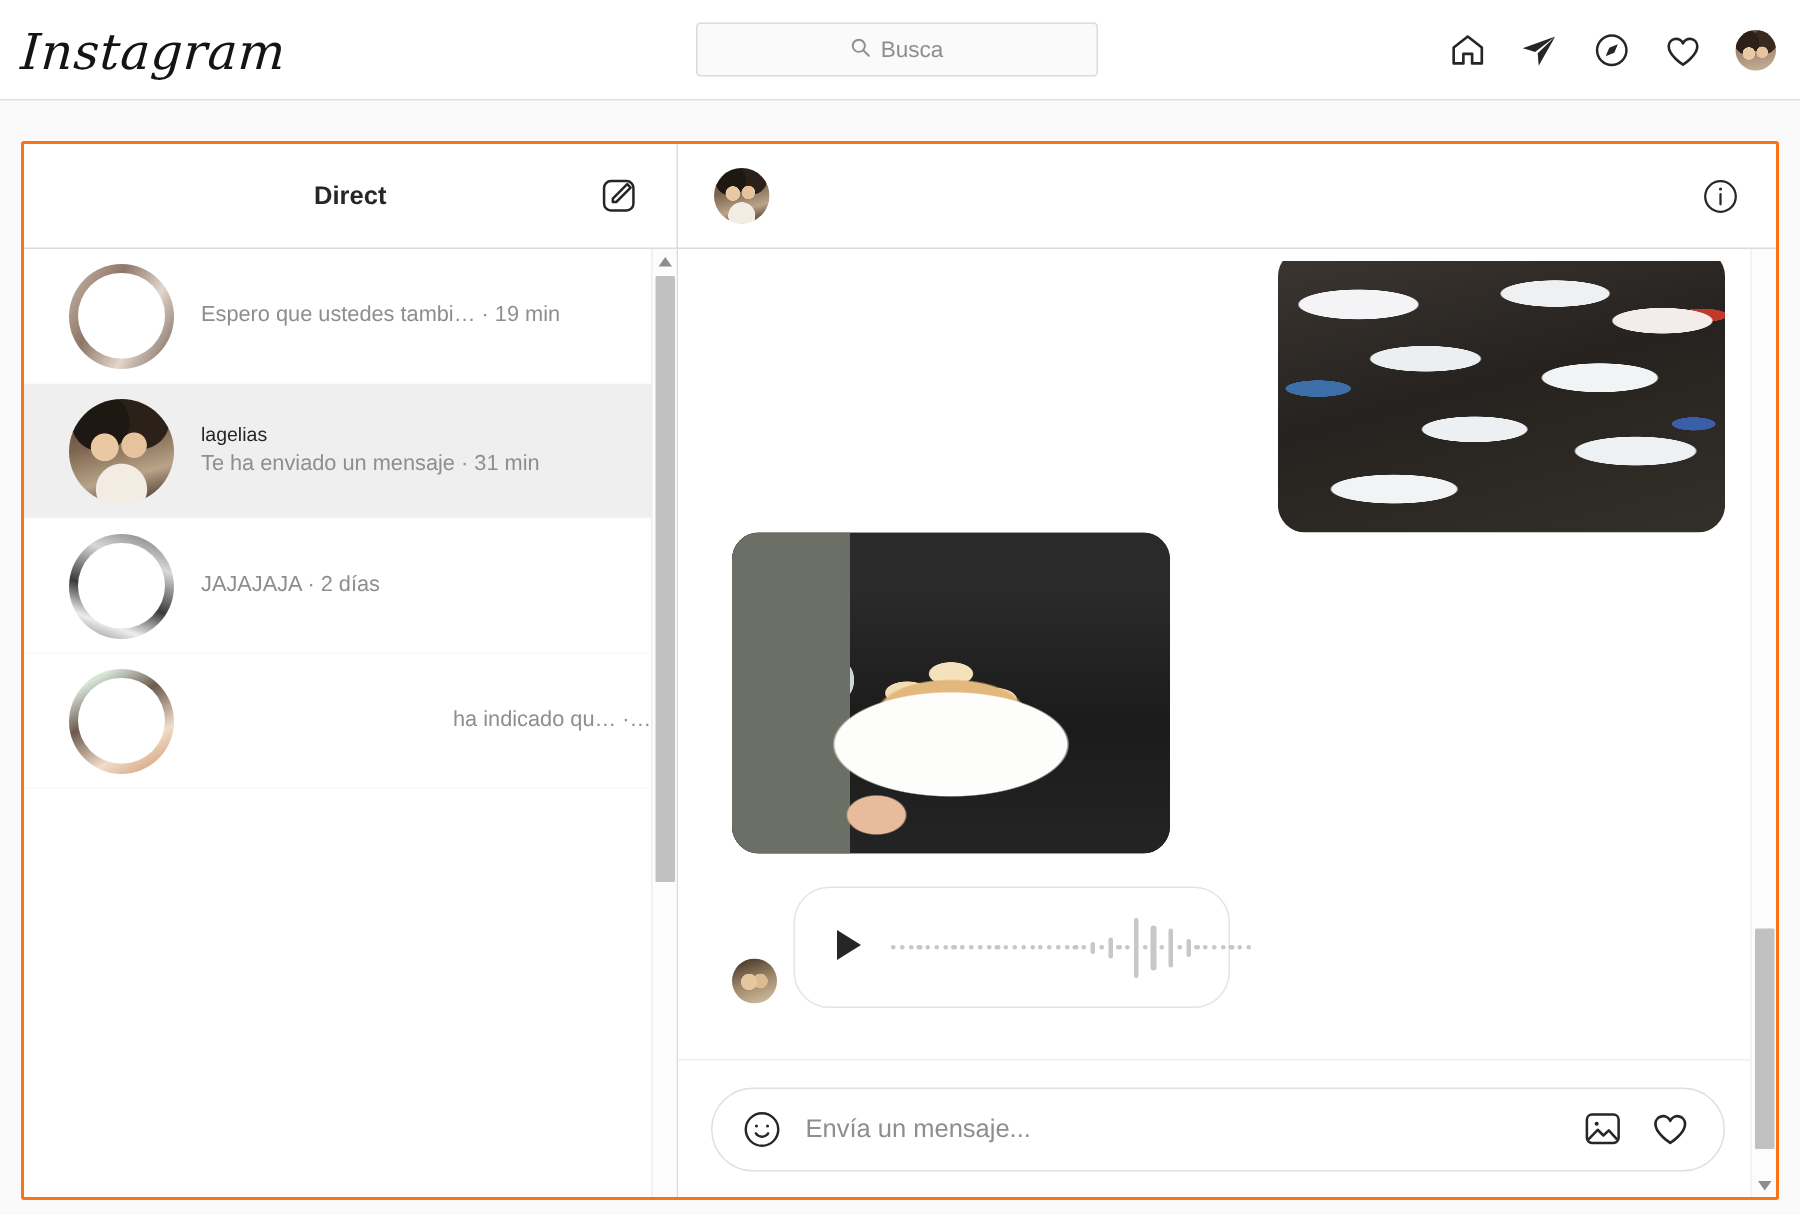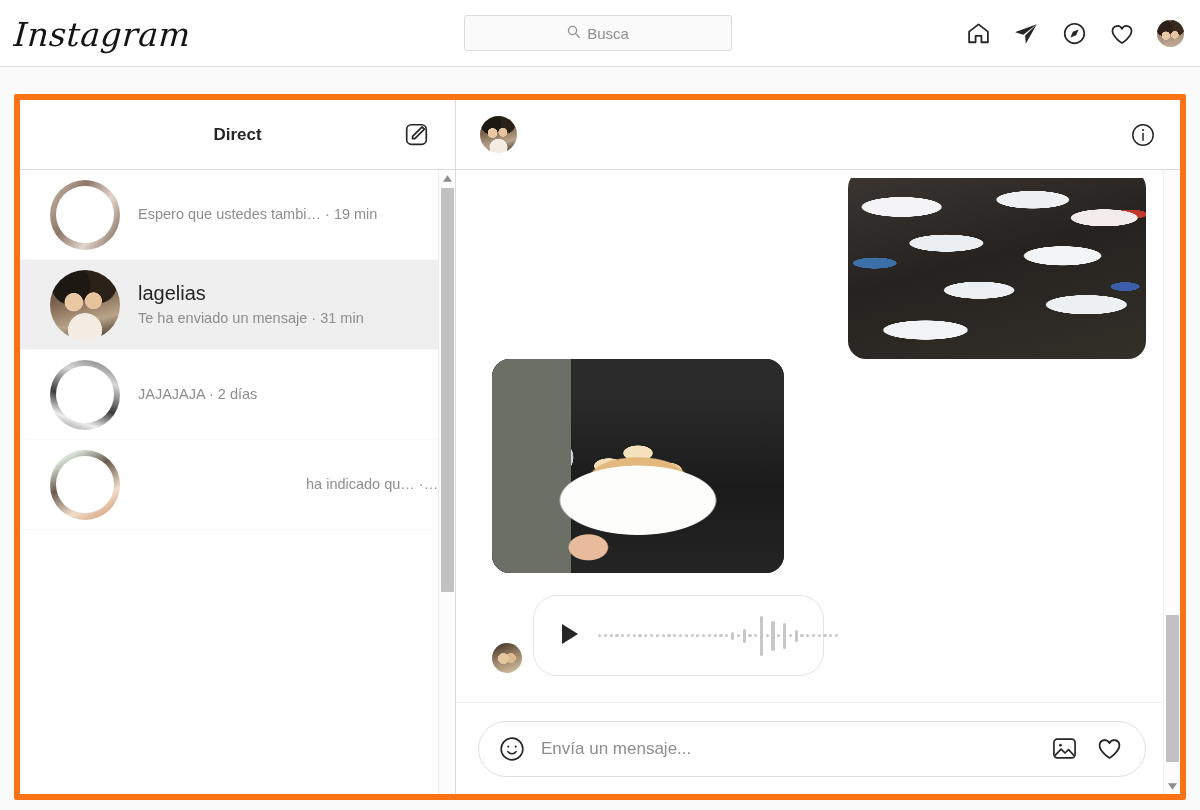--- a/index.html
+++ b/index.html
@@ -103,21 +103,21 @@
   }
 
   
   .container {
     position: absolute;
     left: 14px;
     top: 94px;
     width: 1172px;
     height: 706px;
     background: #ffffff;
-    border: 6px solid #f97316;
+    border: 2px solid #f97316;
     border-radius: 2px;
     display: flex;
     overflow: hidden;
   }
 
   
   .left-pane {
     width: 436px;
     height: 100%;
     border-right: 1px solid #dbdbdb;
@@ -194,21 +194,21 @@
       radial-gradient(circle at 34% 46%, #e9c8a3 0 15%, transparent 16%),
       radial-gradient(circle at 62% 44%, #e7c39d 0 14%, transparent 15%),
       radial-gradient(circle at 30% 22%, #1e1812 0 26%, transparent 27%),
       radial-gradient(circle at 68% 20%, #2c2118 0 26%, transparent 27%),
       radial-gradient(circle at 50% 86%, #f2ece2 0 24%, transparent 25%),
       linear-gradient(165deg, #4e3b2d 0%, #7e6550 40%, #b9a489 70%, #2b2118 100%);
   }
 
   .th-body { flex: 1; min-width: 0; }
   .th-name {
-    font-size: 20px;
+    font-size: 13px;
     color: #262626;
     line-height: 1.45;
     white-space: nowrap;
   }
   .th-preview {
     font-size: 14.5px;
     color: #8e8e8e;
     line-height: 1.45;
     white-space: nowrap;
     overflow: hidden;

